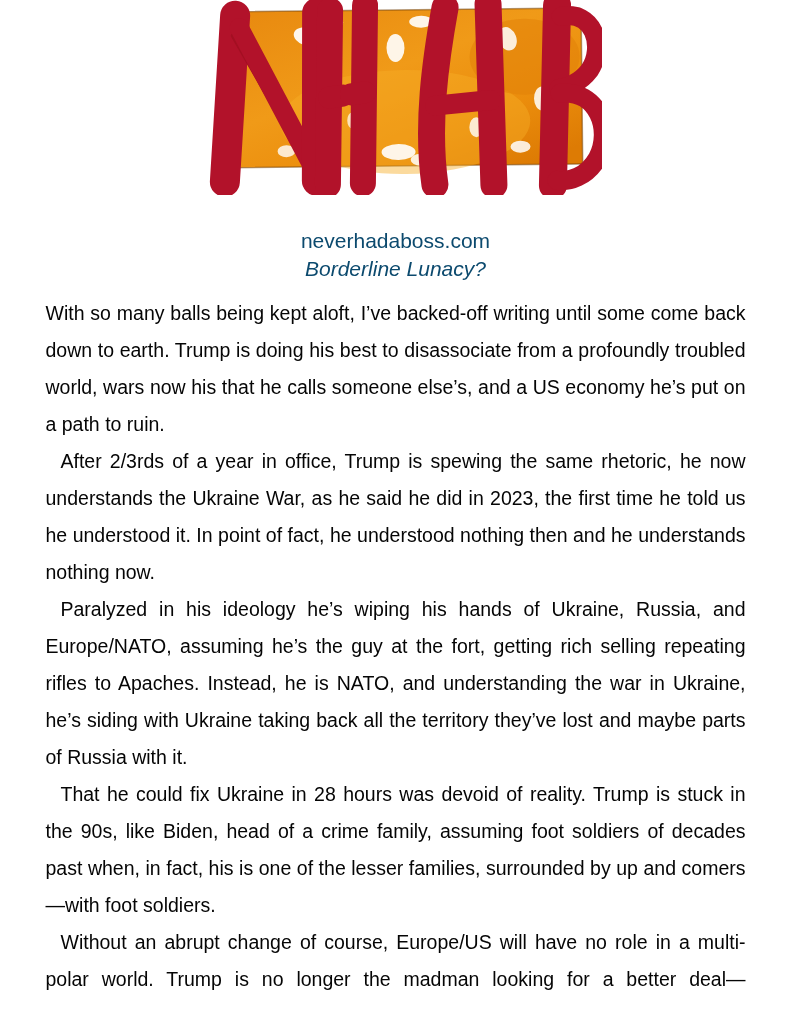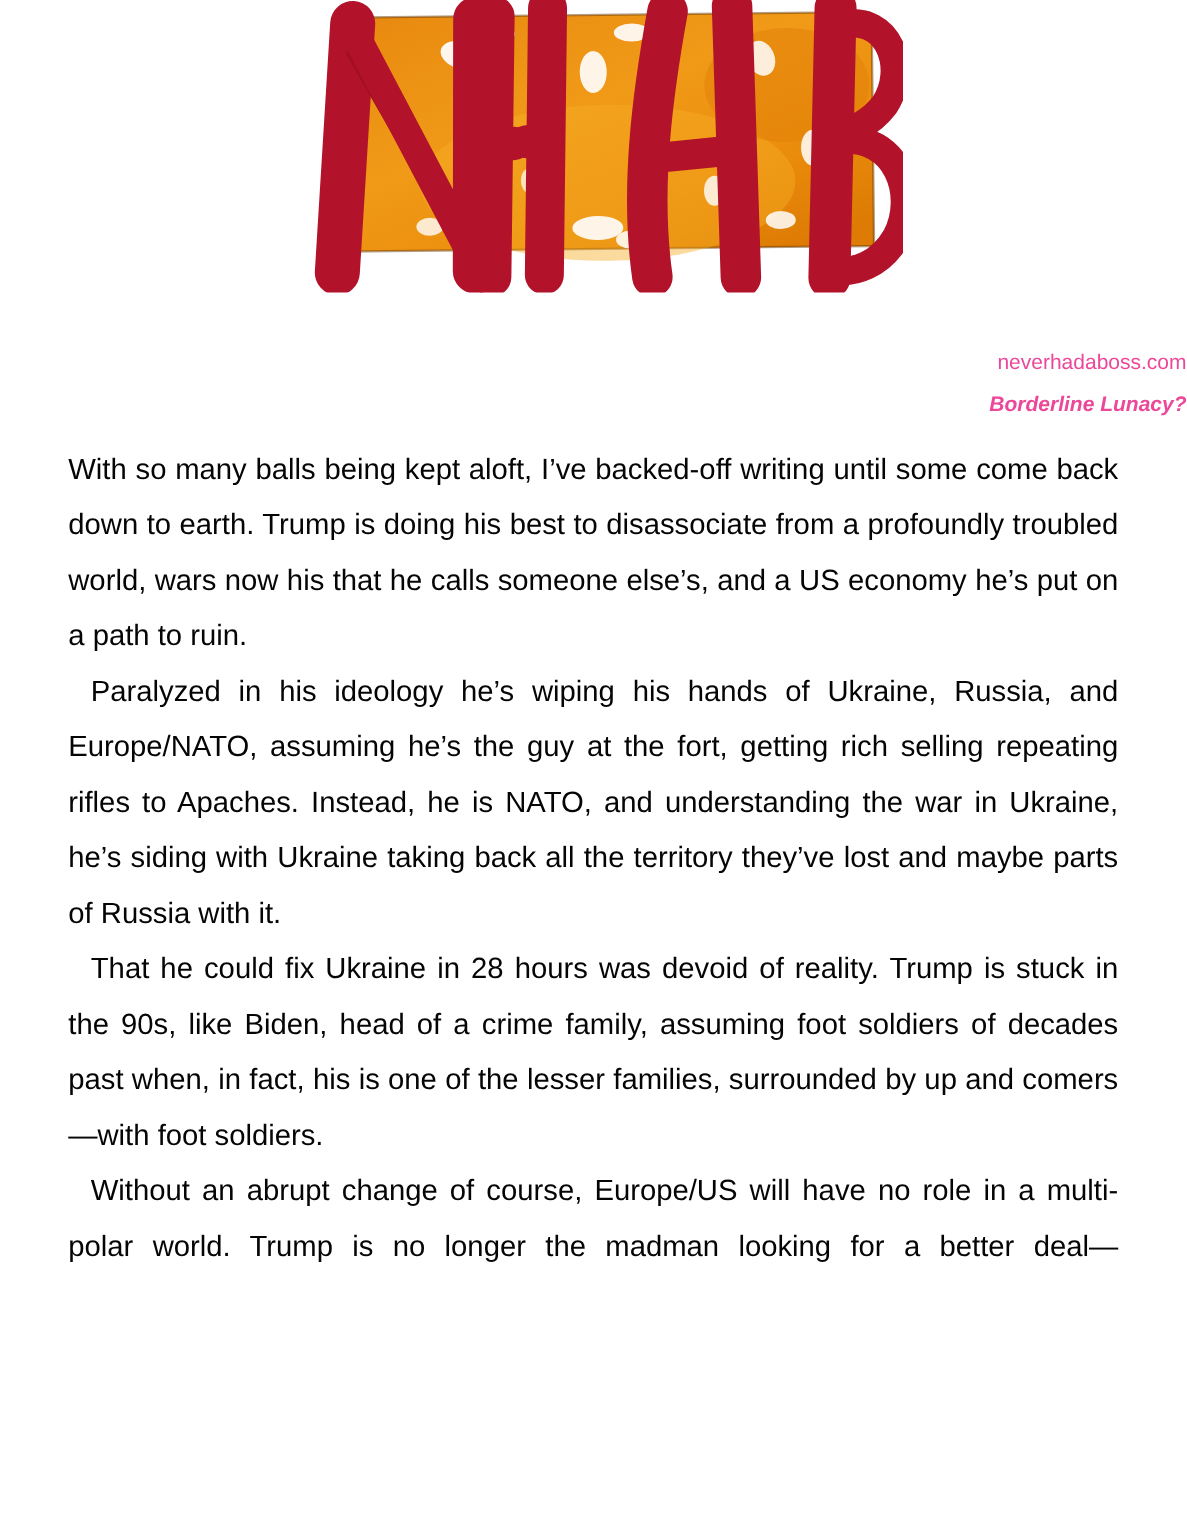--- a/index.html
+++ b/index.html
@@ -20,26 +20,26 @@
     position: relative;
   }
   .logo-wrap {
     width: 412px;
     margin: 0 auto;
   }
   .logo-wrap svg { display: block; }
 
   .masthead {
     margin-top: 32px;
-    text-align: right;
-    font-size: 14px;
+    text-align: center;
+    font-size: 21px;
     line-height: 28px;
-    color: #ec4899;
+    color: #0c4a6e;
   }
-  .masthead .title { font-style: italic; font-weight: bold; }
+  .masthead .title { font-style: italic; }
 
   .article {
     width: 700px;
     margin: 12px auto 0;
     font-size: 19.5px;
     line-height: 37px;
     text-align: justify;
     color: #050505;
     -webkit-hyphens: manual;
     hyphens: manual;
@@ -108,18 +108,19 @@
     </svg>
   </div>
 
   <div class="masthead">
     <div>neverhadaboss.com</div>
     <div class="title">Borderline Lunacy?</div>
   </div>
 
   <div class="article">
     <p>With so many balls being kept aloft, I’ve backed-off writing until some come back down to earth. Trump is doing his best to disassociate from a pro­foundly troubled world, wars now his that he calls someone else’s, and a US economy he’s put on a path to ruin.</p>
+    <p class="ind">After 2/3rds of a year in office, Trump is spewing the same rhetoric, he now understands the Ukraine War, as he said he did in 2023, the first time he told us he understood it. In point of fact, he understood nothing then and he understands nothing now.</p>
     <p class="ind">Paralyzed in his ideology he’s wiping his hands of Ukraine, Russia, and Europe/NATO, assuming he’s the guy at the fort, getting rich selling repeat­ing rifles to Apaches. Instead, he is NATO, and understanding the war in Ukraine, he’s siding with Ukraine taking back all the territory they’ve lost and maybe parts of Russia with it.</p>
     <p class="ind">That he could fix Ukraine in 28 hours was devoid of reality. Trump is stuck in the 90s, like Biden, head of a crime family, assuming foot soldiers of decades past when, in fact, his is one of the lesser families, surrounded by up and comers—with foot soldiers.</p>
     <p class="ind">Without an abrupt change of course, Europe/US will have no role in a multi-polar world. Trump is no longer the madman looking for a better deal—</p>
   </div>
 
 </div>
 
 </body></html>

